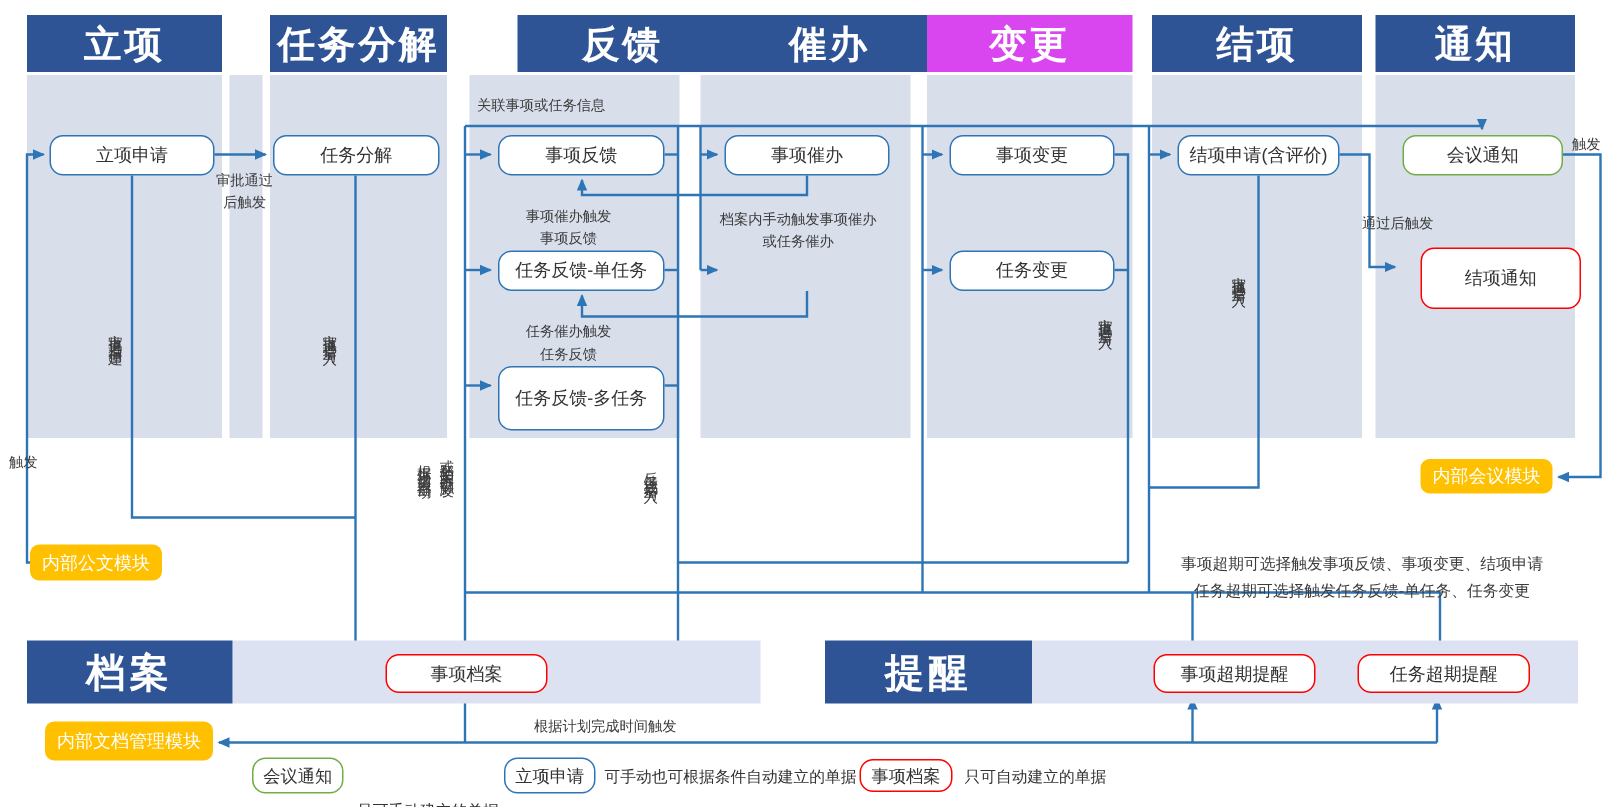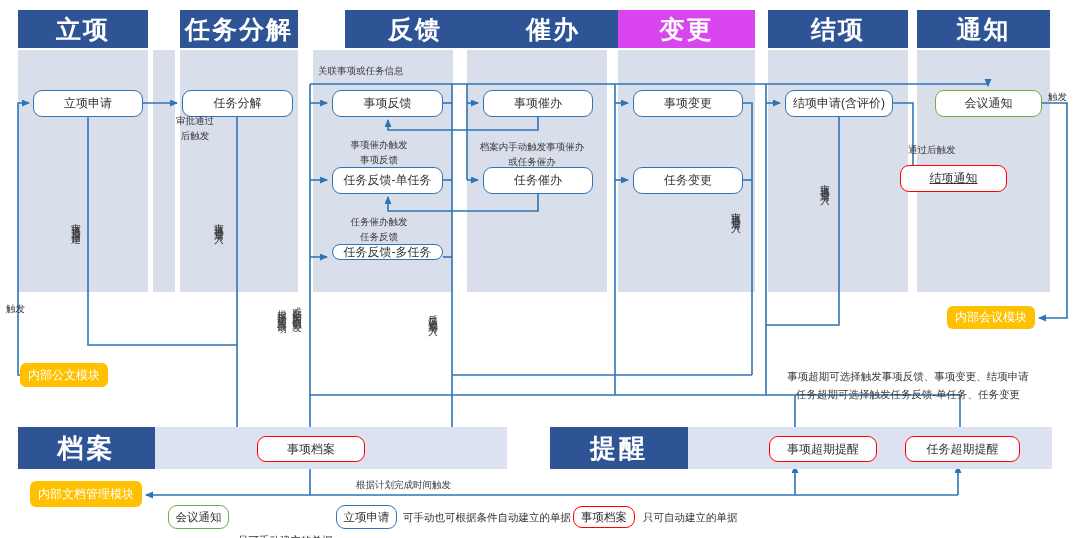--- a/index.html
+++ b/index.html
@@ -94,36 +94,35 @@
     <div class="lane-head" style="left: 768px; width: 140px; background: rgb(47, 84, 150);">结项</div>
     <div class="lane-head" style="left: 917px; width: 133px; background: rgb(47, 84, 150);">通知</div>
     <div class="section-band" style="left: 155px; top: 427px; width: 352px; height: 42px; background: rgb(220, 226, 242);"></div>
     <div class="section-head" style="left: 18px; top: 427px; width: 137px; height: 42px; background: rgb(47, 84, 150);">档案</div>
     <div class="section-band" style="left: 688px; top: 427px; width: 364px; height: 42px; background: rgb(220, 226, 242);"></div>
     <div class="section-head" style="left: 550px; top: 427px; width: 138px; height: 42px; background: rgb(47, 84, 150);">提醒</div>
     <div class="node blue" style="left: 33px; top: 90px; width: 110px; height: 27px;">立项申请</div>
     <div class="node blue" style="left: 182px; top: 90px; width: 111px; height: 27px;">任务分解</div>
     <div class="node blue" style="left: 332px; top: 90px; width: 111px; height: 27px;">事项反馈</div>
     <div class="node blue" style="left: 332px; top: 167px; width: 111px; height: 27px;">任务反馈-单任务</div>
-    <div class="node blue" style="left: 332px; top: 244px; width: 111px; height: 16px;">任务反馈-多任务</div>
+    <div class="node blue" style="left: 332px; top: 244px; width: 111px; height: 43px;">任务反馈-多任务</div>
     <div class="node blue" style="left: 483px; top: 90px; width: 110px; height: 27px;">事项催办</div>
-    <div class="node blue" style="left: 483px; top: 167px; width: 110px; height: 27px;">任务催办</div>
     <div class="node blue" style="left: 633px; top: 90px; width: 110px; height: 27px;">事项变更</div>
     <div class="node blue" style="left: 633px; top: 167px; width: 110px; height: 27px;">任务变更</div>
     <div class="node blue" style="left: 785px; top: 90px; width: 108px; height: 27px;">结项申请(含评价)</div>
     <div class="node green" style="left: 935px; top: 90px; width: 107px; height: 27px;">会议通知</div>
-    <div class="node red" style="left: 900px; top: 165px; width: 107px; height: 27px; text-decoration: underline;">结项通知</div>
+    <div class="node red" style="left: 947px; top: 165px; width: 107px; height: 41px;">结项通知</div>
     <div class="node red" style="left: 257px; top: 436px; width: 108px; height: 26px;">事项档案</div>
     <div class="node red" style="left: 742px; top: 436px; width: 108px; height: 26px; margin-left: 27px;">事项超期提醒</div>
     <div class="node red" style="left: 905px; top: 436px; width: 115px; height: 26px;">任务超期提醒</div>
     <div class="node yellow" style="left: 20px; top: 363px; width: 88px; height: 24px;">内部公文模块</div>
     <div class="node yellow" style="left: 947px; top: 306px; width: 88px; height: 23px;">内部会议模块</div>
     <div class="node yellow" style="left: 30px; top: 481px; width: 112px; height: 26px;">内部文档管理模块</div>
     <div class="lbl" style="left: 318px; top: 64px; width: 100px;">关联事项或任务信息</div>
-    <div class="lbl c" style="left: 141px; top: 114px; width: 44px; margin-left: 32px;">审批通过
+    <div class="lbl c" style="left: 141px; top: 114px; width: 44px;">审批通过
 后触发</div>
     <div class="lbl" style="left: 6px; top: 302px; width: 30px;">触发</div>
     <div class="lbl c" style="left: 343px; top: 138px; width: 72px;">事项催办触发
 事项反馈</div>
     <div class="lbl c" style="left: 343px; top: 215px; width: 72px;">任务催办触发
 任务反馈</div>
     <div class="lbl c" style="left: 462px; top: 140px; width: 140px;">档案内手动触发事项催办
 或任务催办</div>
     <div class="lbl" style="left: 908px; top: 143px; width: 60px;">通过后触发</div>
     <div class="lbl" style="left: 1048px; top: 90px; width: 26px;">触发</div>

